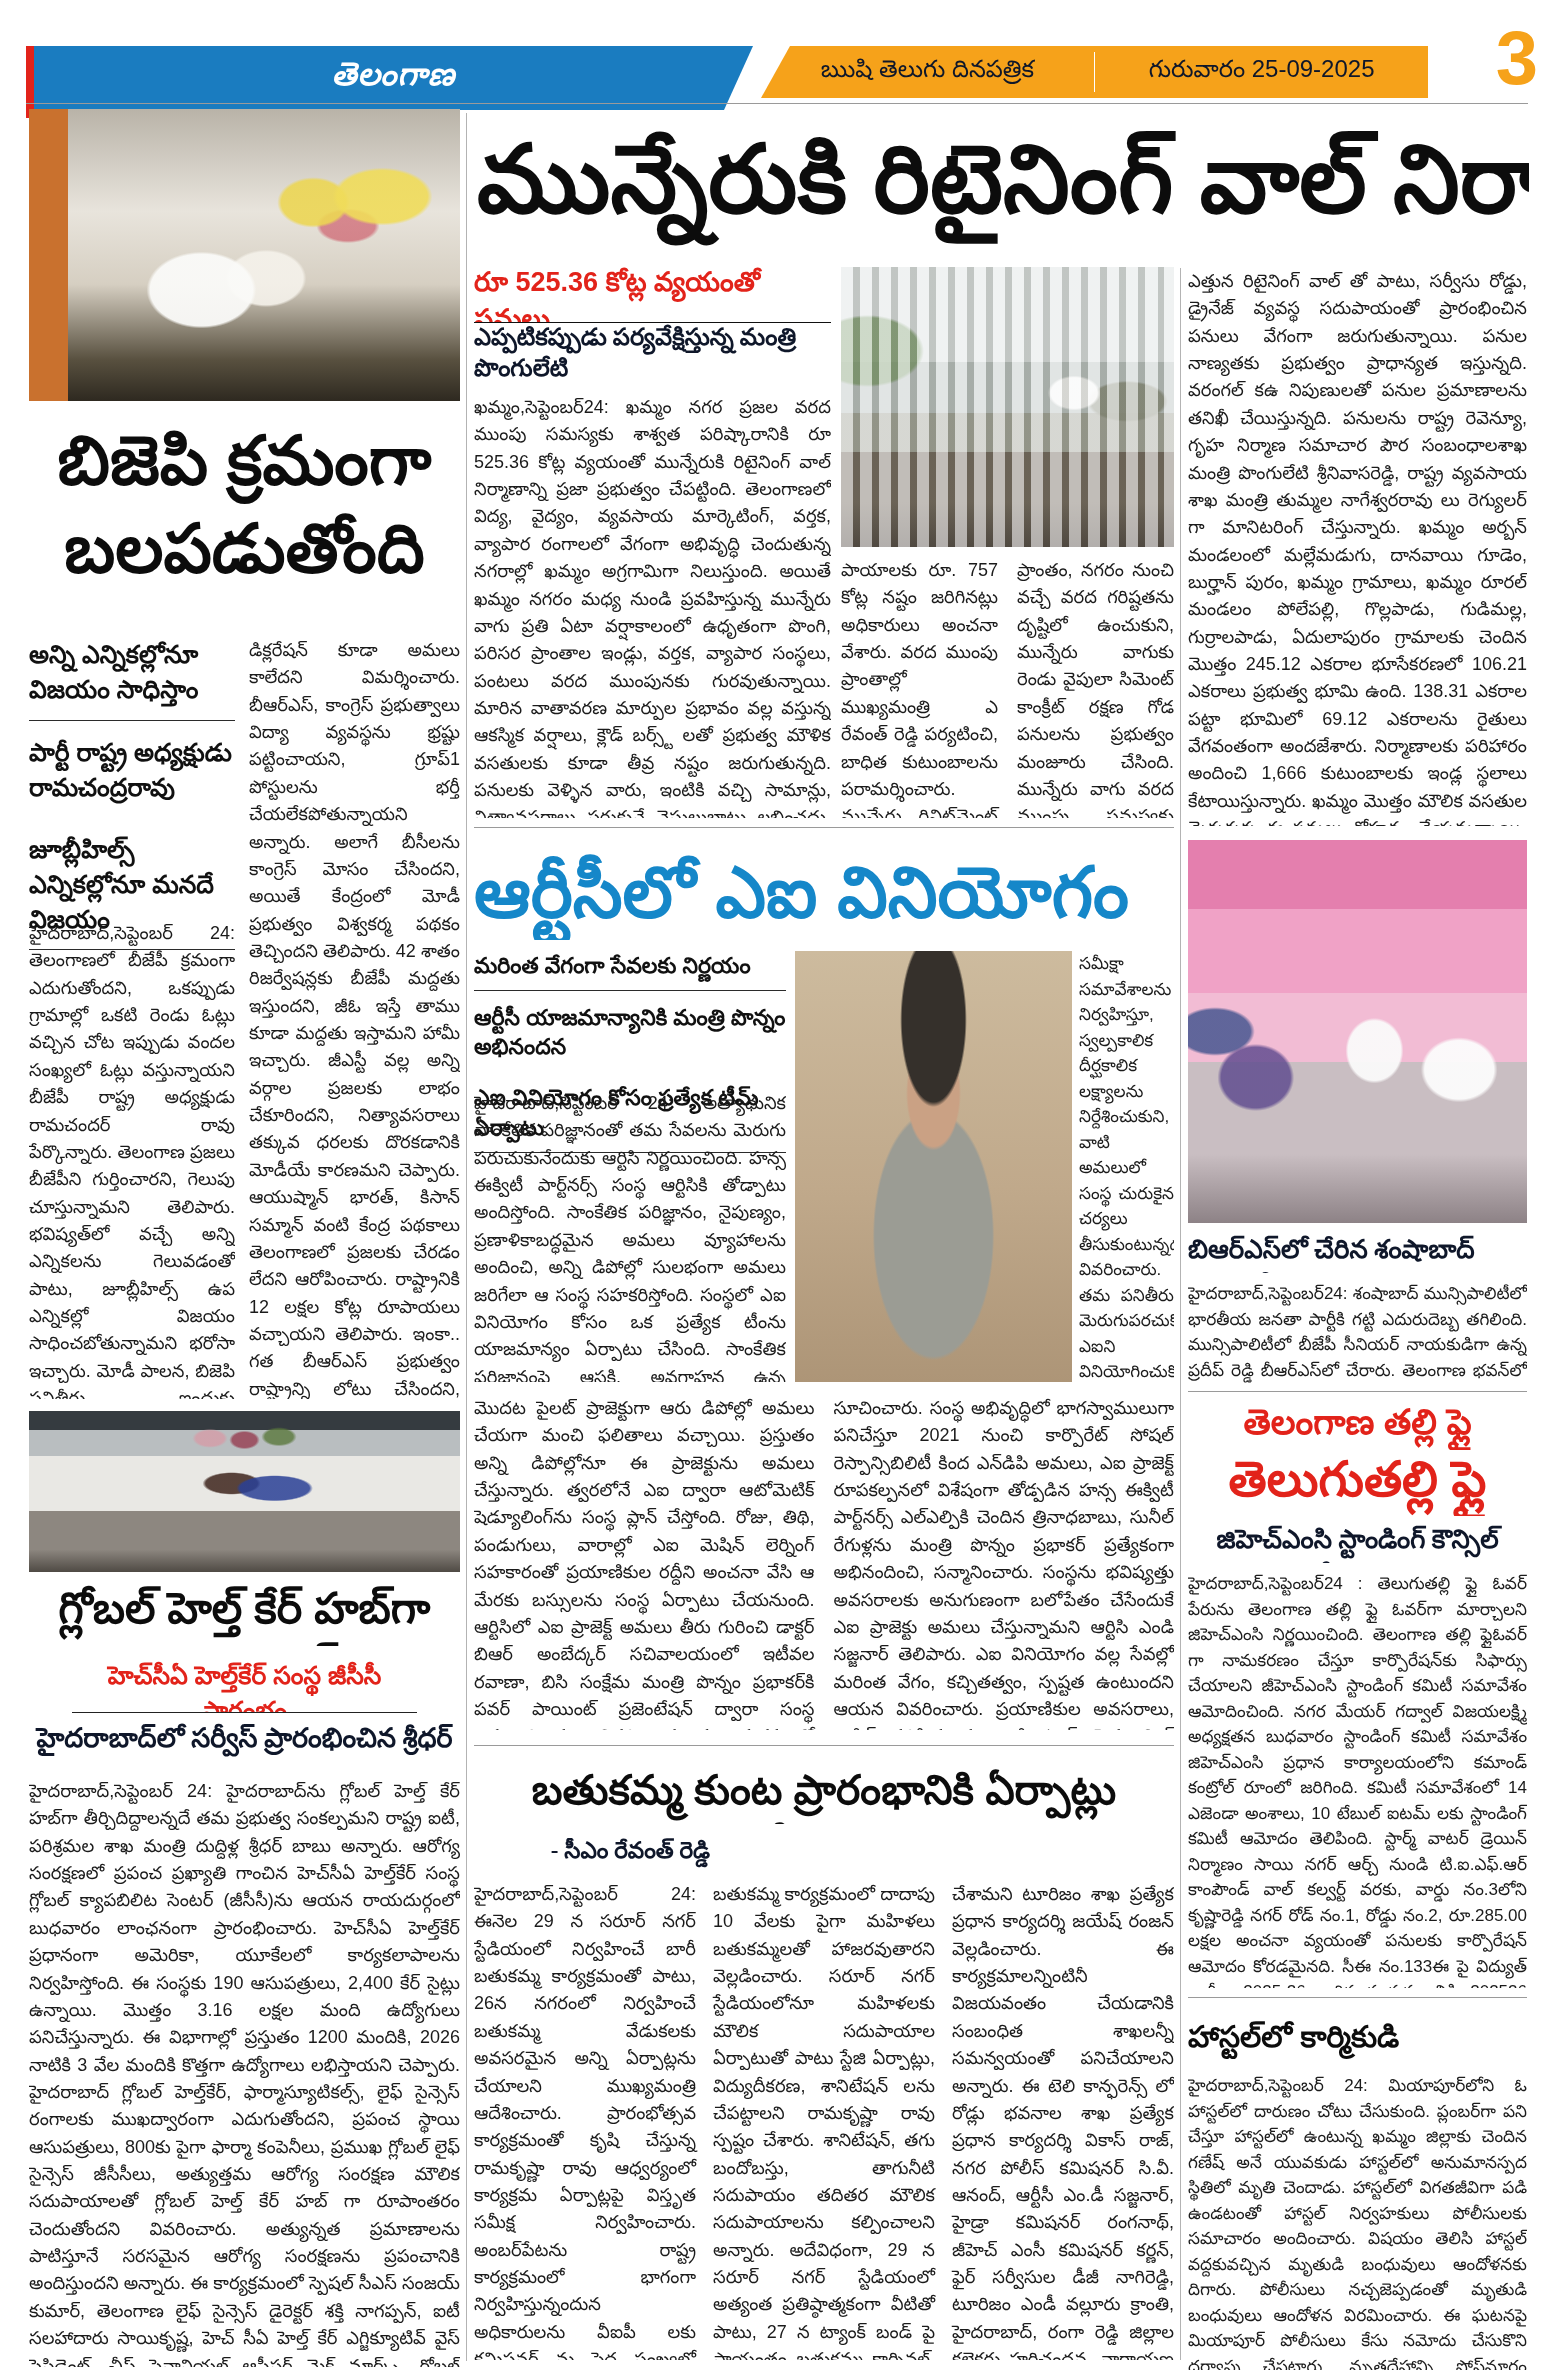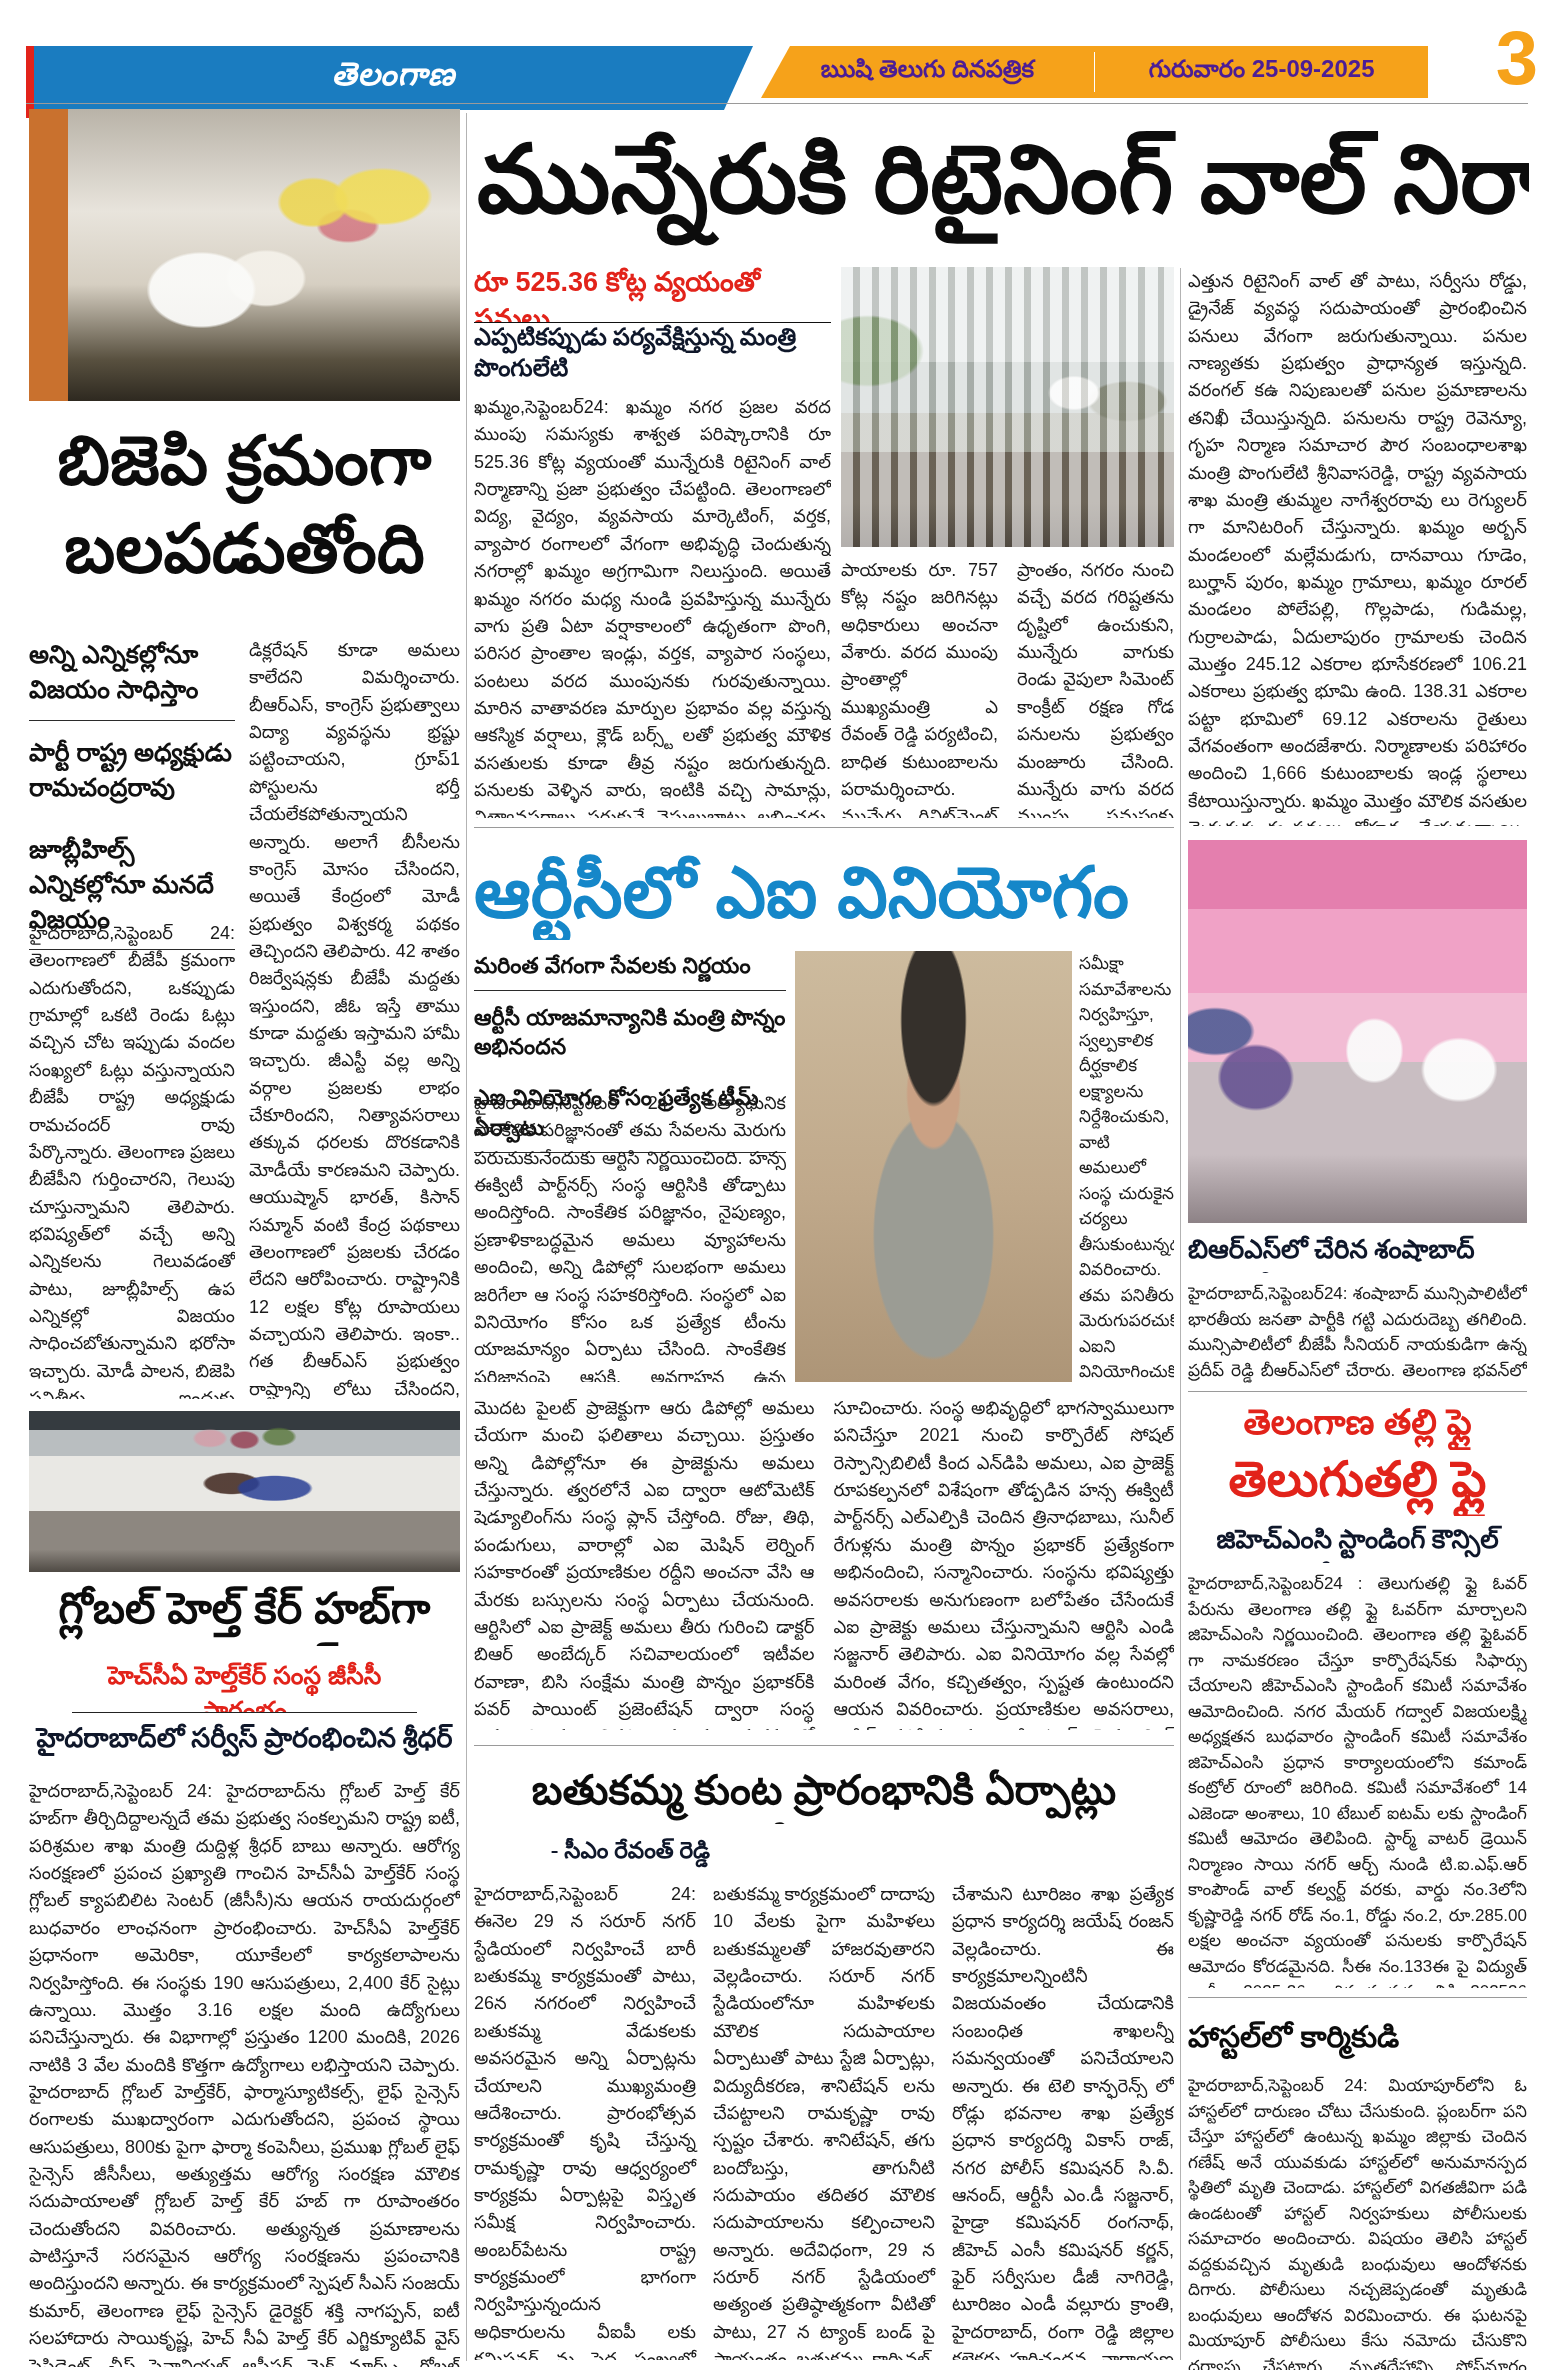--- a/index.html
+++ b/index.html
@@ -7,22 +7,22 @@
         font-family:"Liberation Sans","DejaVu Sans",sans-serif;color:#111;}
   .abs{position:absolute;}
   .clip{overflow:hidden;}
   
   .ribbon{background:#e2231a;clip-path:polygon(0 0,100% 0,100% 38%,45% 55%,100% 72%,100% 100%,0 100%);}
   .bar-blue{background:#1a7cc0;clip-path:polygon(0 0,100% 0,calc(100% - 29px) 100%,0 100%);
             display:flex;align-items:center;justify-content:center;}
   .bar-orange{background:#f6a21a;clip-path:polygon(29px 0,100% 0,100% 100%,0 100%);
             display:flex;align-items:center;}
   .bar-blue .t{color:#fff;font-weight:bold;font-style:italic;font-size:32px;letter-spacing:1px;}
-  .bar-orange .cell{flex:1;display:flex;align-items:center;justify-content:center;color:#4c1d95;
-            font-weight:bold;font-size:24px;height:100%;}
+  .bar-orange .cell{flex:1;display:flex;align-items:center;justify-content:center;color:#0f172a;
+            font-weight:normal;font-size:24px;height:100%;}
   .bar-orange .sep{width:1.4px;height:78%;background:#ffffff;align-self:center;}
   .pageno{color:#f6a21a;font-weight:bold;font-size:76px;line-height:1;text-align:right;}
   .hrule{background:#9a9a9a;height:1.4px;}
   .vrule{background:#b3b3b3;width:1px;}
   
   .headline{font-weight:bold;color:#0c0c0c;line-height:1.3;}
   .sub-red{font-weight:bold;color:#e2231a;}
   .sub-black{font-weight:bold;color:#0f172a;font-family:Liberation Serif, serif;}
   .body-txt{font-size:18px;line-height:1.52;text-align:justify;color:#1b1b1b;}
   .body-sm{font-size:17px;line-height:1.5;text-align:justify;color:#1b1b1b;}

